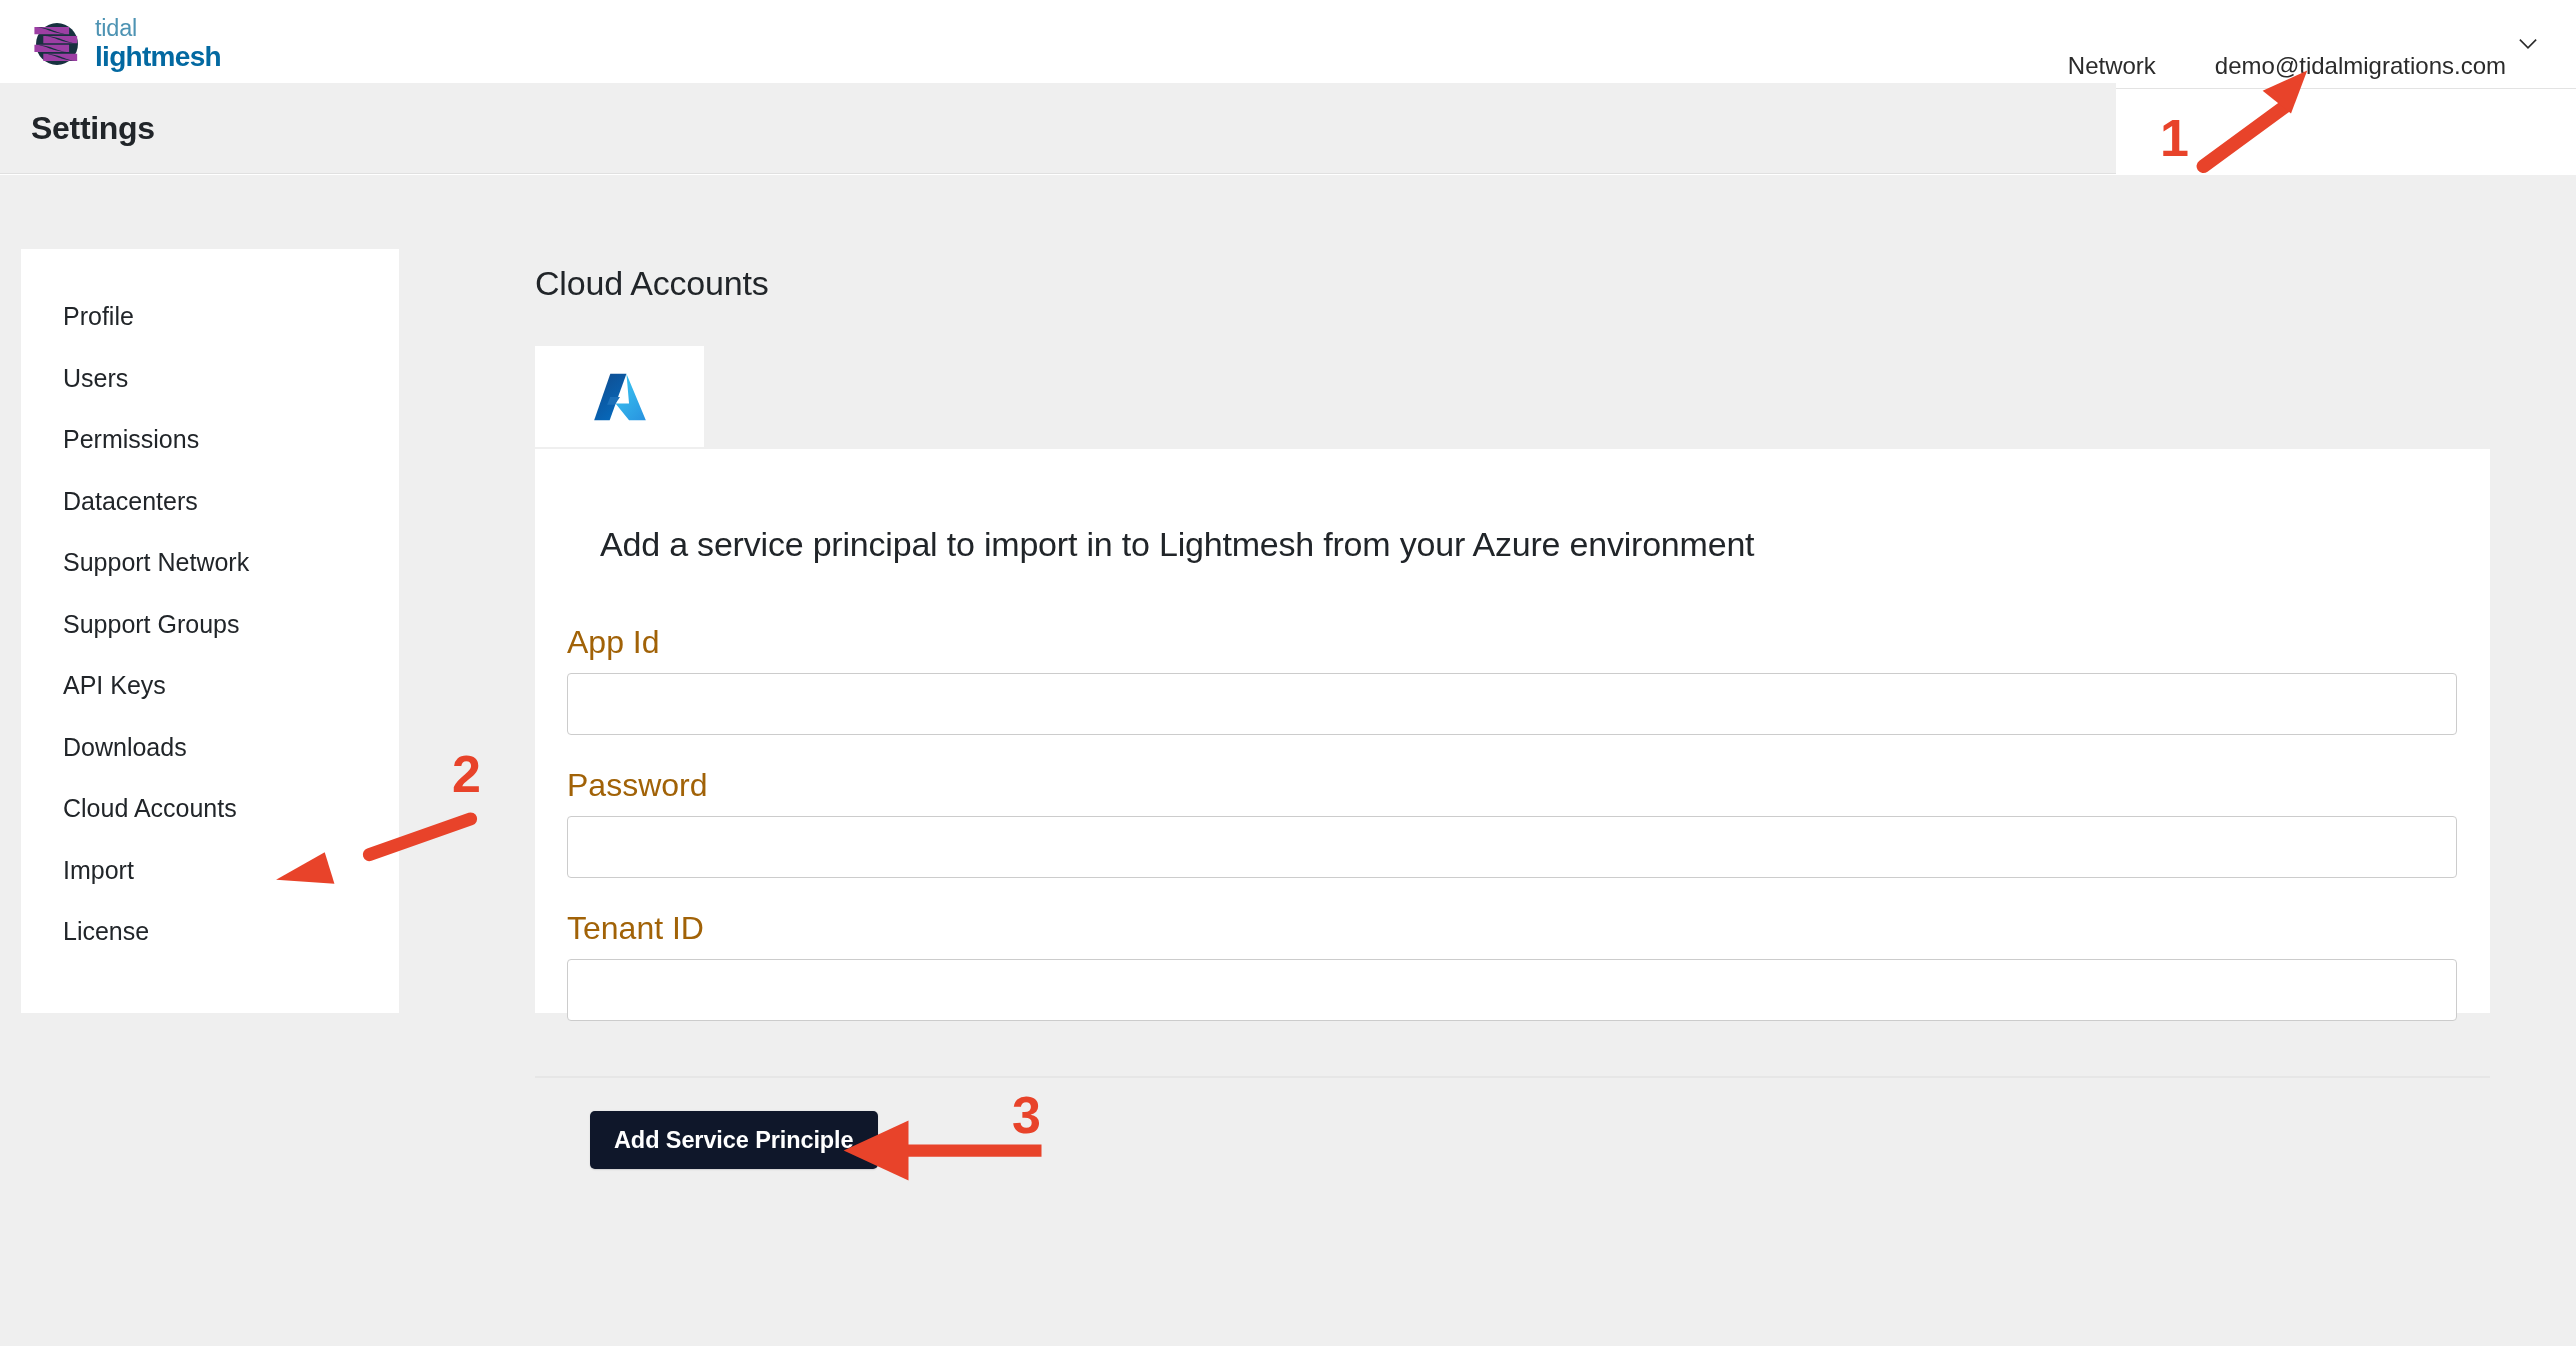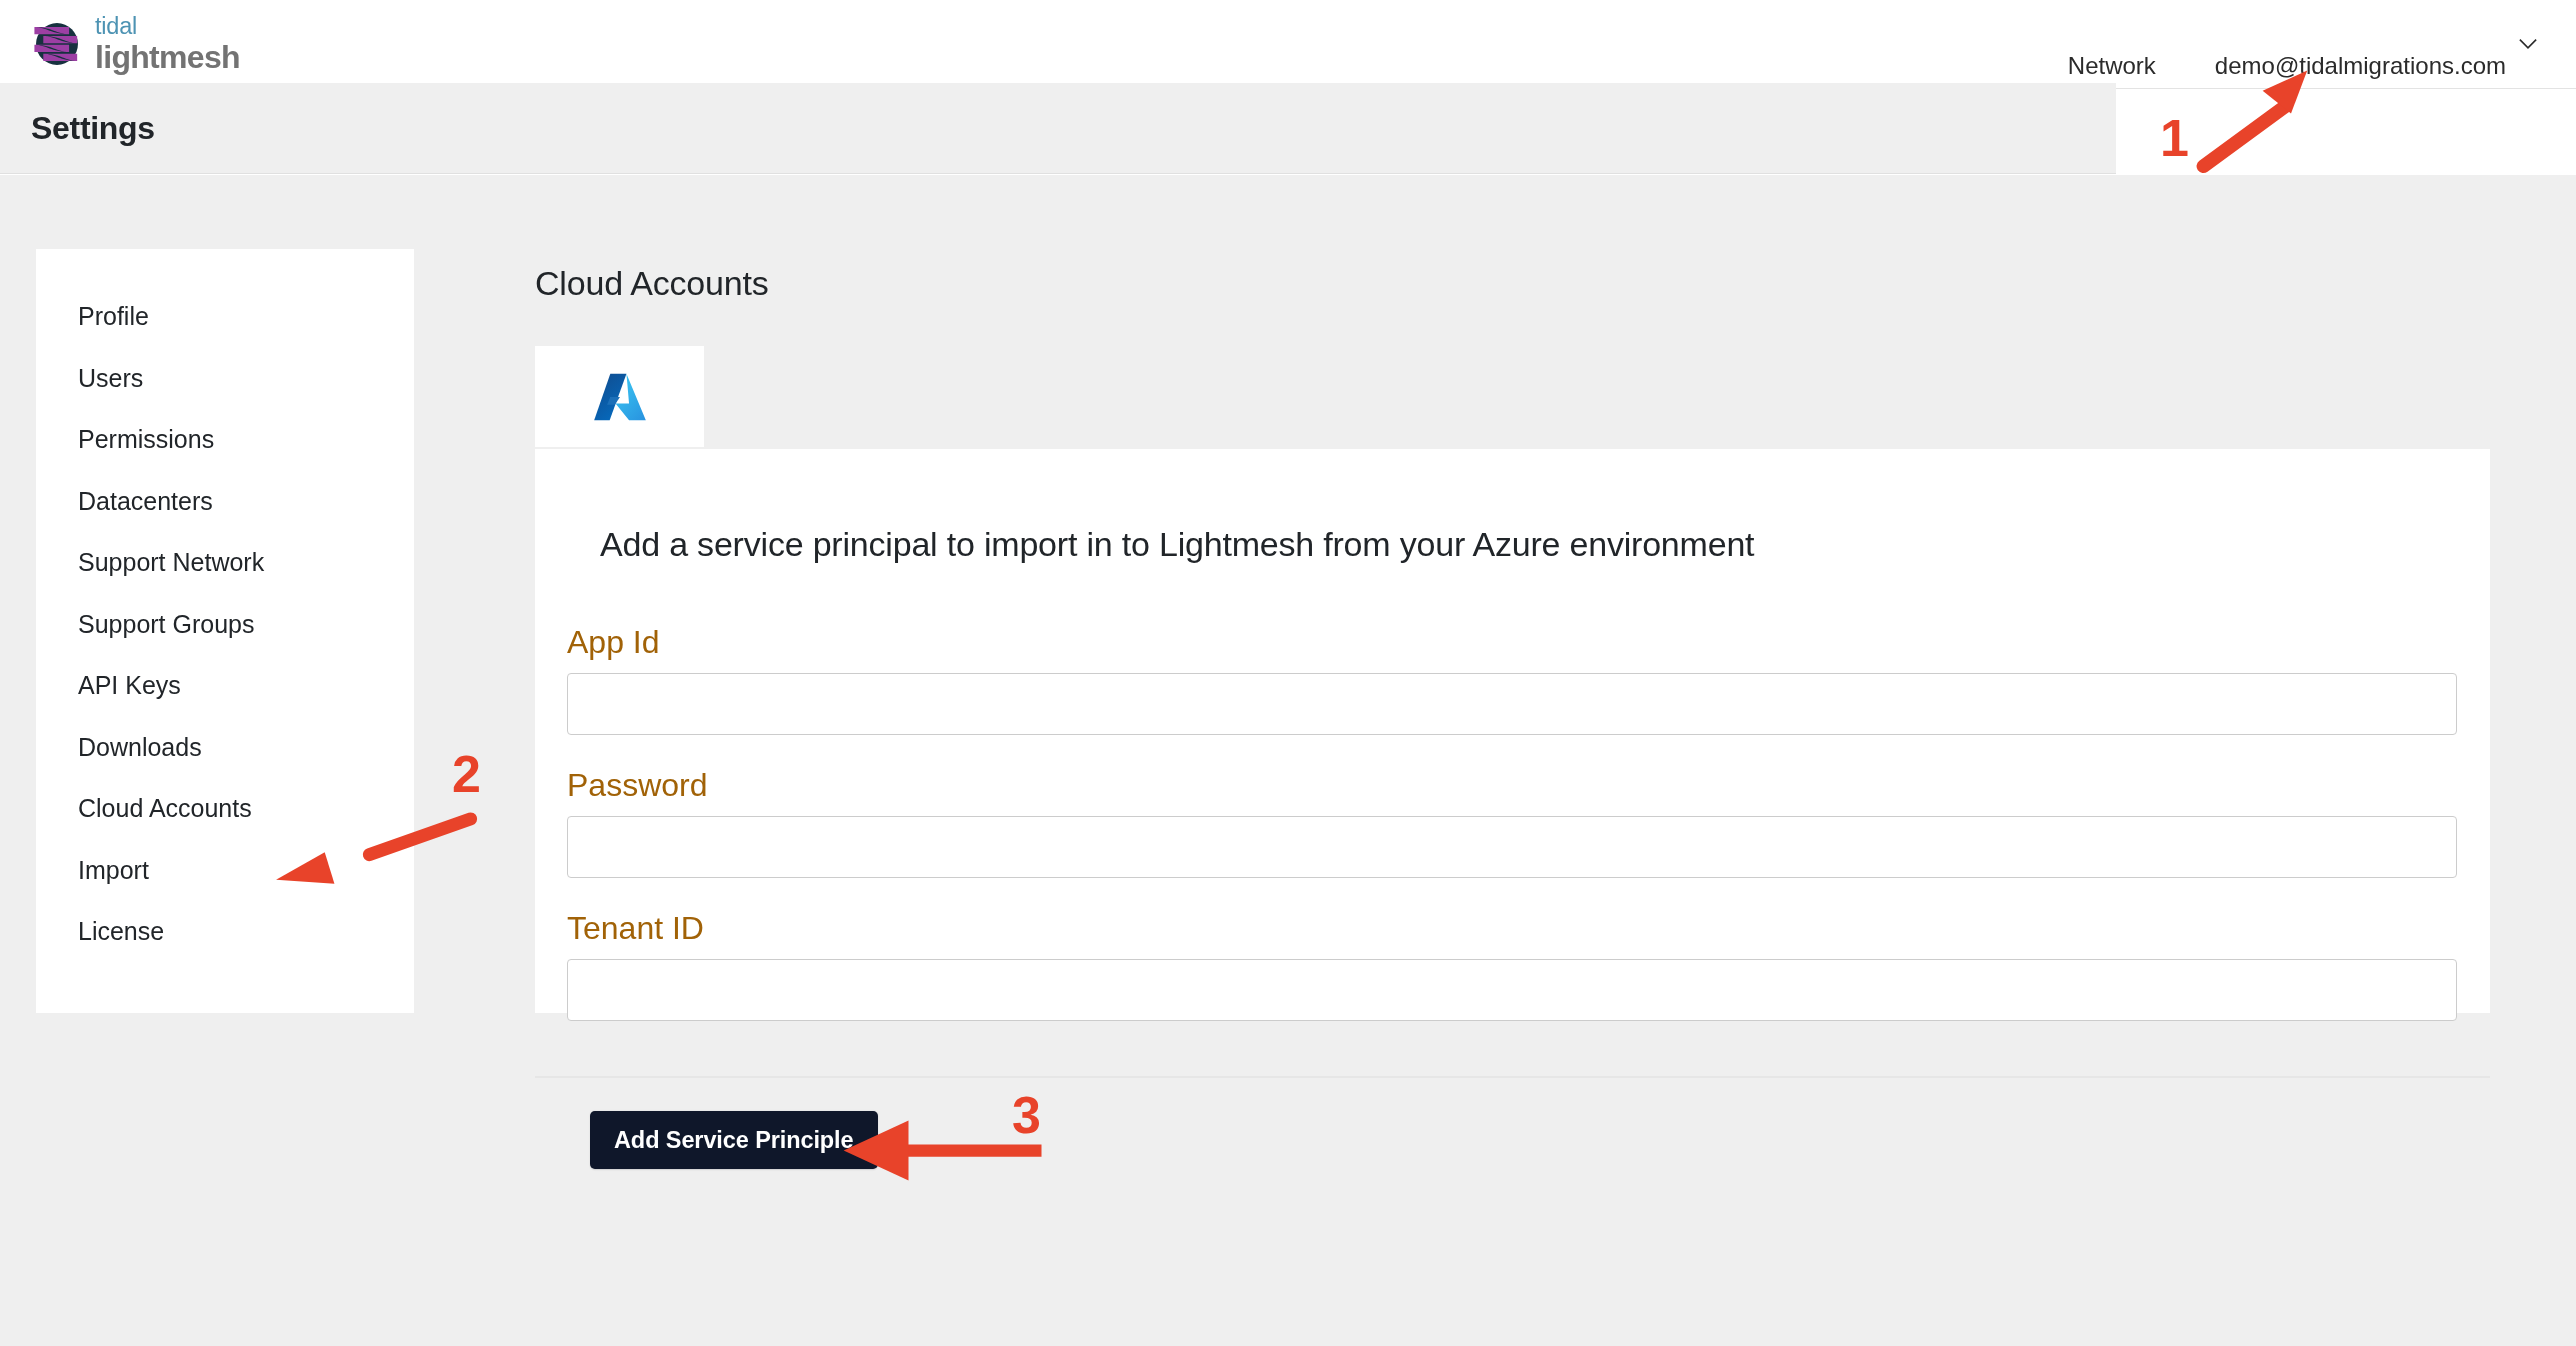--- a/index.html
+++ b/index.html
@@ -59,22 +59,22 @@
     line-height: 1;
   }
   .brand-tidal {
     font-size: 23.5px;
     color: #4d93b3;
     letter-spacing: -0.2px;
     font-weight: 400;
     margin-bottom: 1.6px;
   }
   .brand-lightmesh {
-    font-size: 32px;
-    color: #737373;
+    font-size: 28px;
+    color: #0369a1;
     letter-spacing: -0.7px;
     font-weight: 700;
   }
 
   .topnav-right {
     margin-left: auto;
     margin-right: 39px;
     display: flex;
     align-items: flex-end;
     gap: 59px;
@@ -129,21 +129,21 @@
     position: absolute;
     left: 0; top: 175px;
     width: 2576px;
     height: 1171px;
     background: #efefef;
   }
 
   
   .settings-nav {
     position: absolute;
-    left: 36px; top: 249px;
+    left: 21px; top: 249px;
     width: 378px;
     background: #ffffff;
     padding: 37px 0 50px 0;
   }
   .settings-nav-item {
     display: block;
     padding: 17px 0 17px 42px;
     font-size: 25px;
     line-height: 1.1;
     color: #212529;

